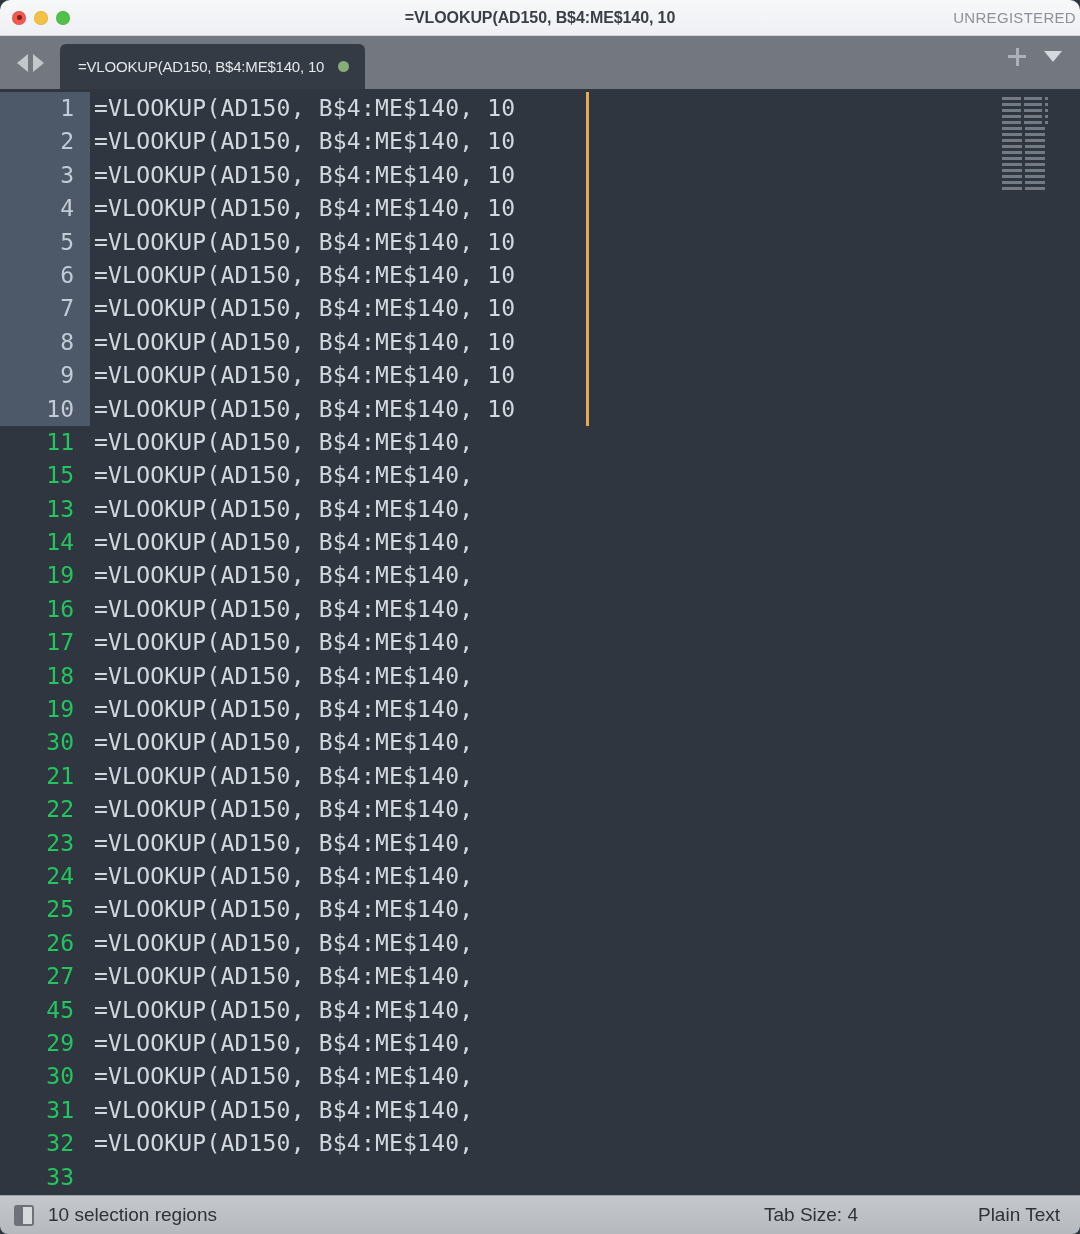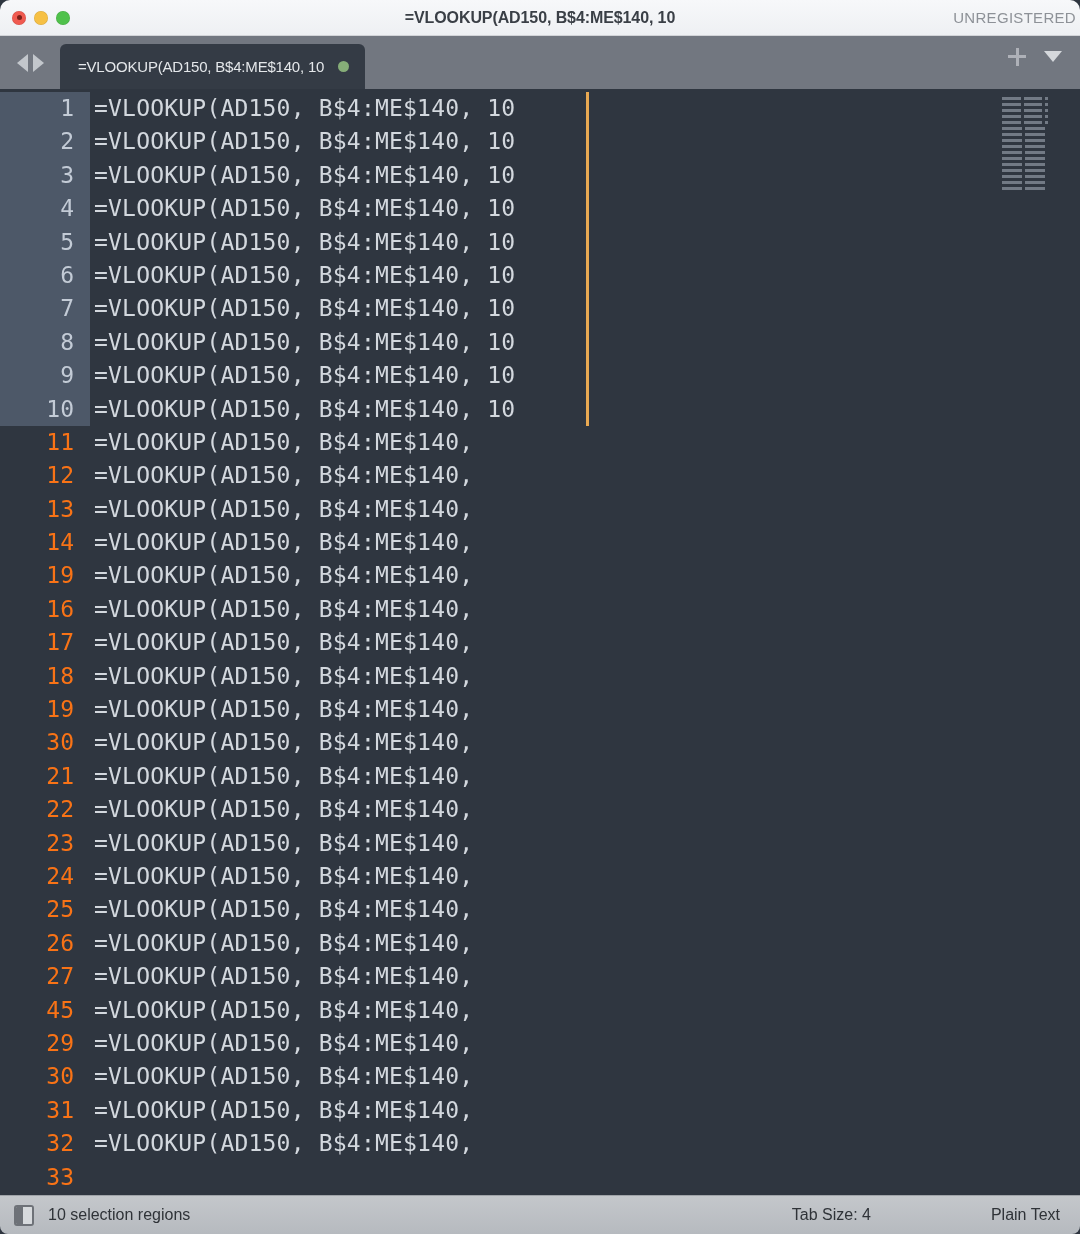--- a/index.html
+++ b/index.html
@@ -105,21 +105,21 @@
     padding-top:3px;
   }
   .gutter-hl {
     position:absolute; left:0; top:3px; width:90px;
     background:#4d5868;
   }
   .lnum {
     position:relative; height:33.4px; line-height:33.4px;
     text-align:right; padding-right:16px;
     font-family:"DejaVu Sans Mono", monospace;
-    font-size:23px; color:#f97316;
+    font-size:23px; color:#22c55e;
     z-index:2;
   }
   .lnum.active { color:#c3cbd6; }
 
   .code {
     flex:1 1 auto; position:relative;
     padding-top:3px;
     overflow:hidden;
   }
   .cline {
@@ -189,21 +189,21 @@
     border-bottom-left-radius:8px; border-bottom-right-radius:8px;
   }
   .sb-icon {
     width:20px; height:21px;
     border:2px solid #6e7278; border-radius:3px;
     display:flex; flex:0 0 20px;
     overflow:hidden; margin-right:14px;
   }
   .sb-icon-left  { width:7px; background:#6e7278; }
   .sb-icon-right { flex:1; background:#d7dadd; }
-  .sb-text { font-size:16px; color:#2f3338;text-align:right; }
+  .sb-text { font-size:19px; color:#2f3338;text-align:right; }
   .sb-right { margin-left:auto; display:flex; align-items:center; gap:120px; }
 </style>
 </head>
 <body>
 
 <div id="app">
 
   <div class="titlebar">
     <div class="traffic">
       <div class="light red"></div>
@@ -238,21 +238,21 @@
           <div class="lnum active">2</div>
           <div class="lnum active">3</div>
           <div class="lnum active">4</div>
           <div class="lnum active">5</div>
           <div class="lnum active">6</div>
           <div class="lnum active">7</div>
           <div class="lnum active">8</div>
           <div class="lnum active">9</div>
           <div class="lnum active">10</div>
           <div class="lnum">11</div>
-          <div class="lnum">12</div>
+          <div class="lnum">15</div>
           <div class="lnum">13</div>
           <div class="lnum">14</div>
           <div class="lnum">19</div>
           <div class="lnum">16</div>
           <div class="lnum">17</div>
           <div class="lnum">18</div>
           <div class="lnum">19</div>
           <div class="lnum">30</div>
           <div class="lnum">21</div>
           <div class="lnum">22</div>

